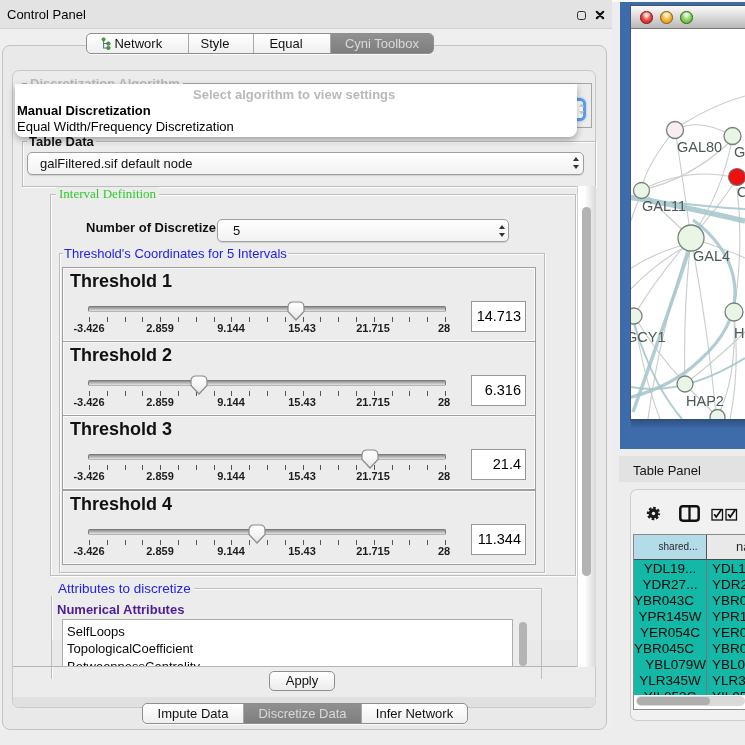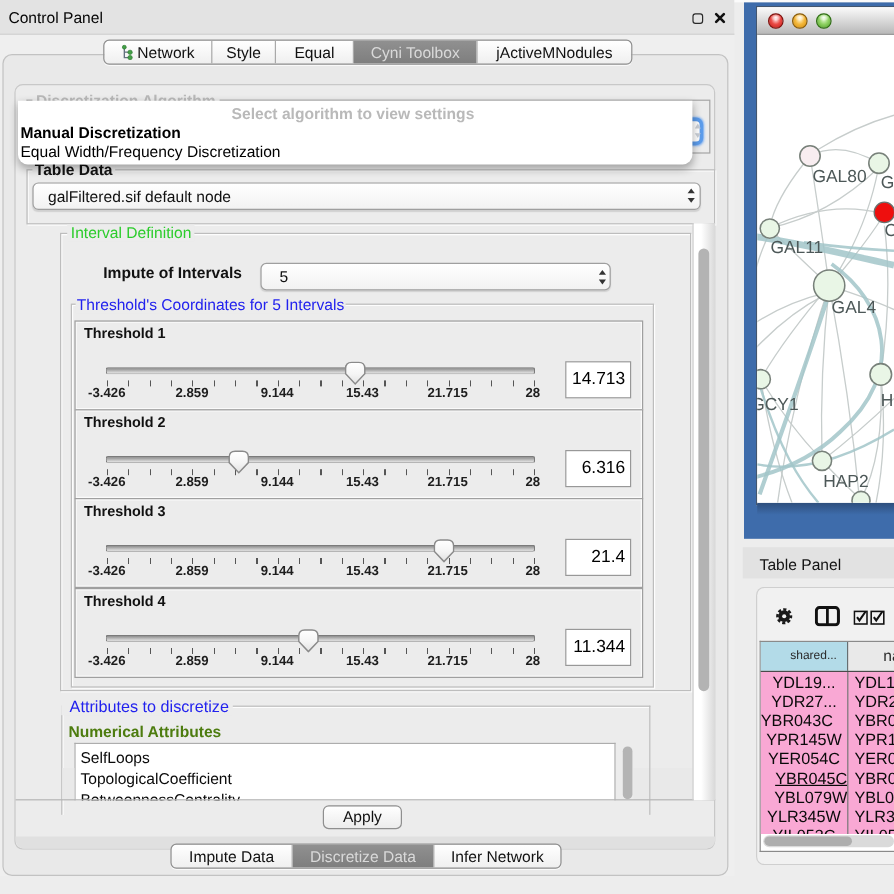--- a/index.html
+++ b/index.html
@@ -1,21 +1,21 @@
 <!DOCTYPE html>
 <html><head><meta charset="utf-8">
 <style>
 html,body{margin:0;padding:0;}
 body{width:745px;height:745px;background:#ededed;font-family:"Liberation Sans",sans-serif;position:relative;overflow:hidden;}
 .a{position:absolute;}
 .grp{position:absolute;border:1px solid #bdbdbd;box-shadow:1px 1px 0 #fdfdfd, inset 1px 1px 0 #fdfdfd;}
-.glab{position:absolute;top:-8px;left:6px;background:#ececec;padding:0 3px;font-size:13px;line-height:14px;}
+.glab{position:absolute;top:-8px;left:6px;background:#ececec;padding:0 3px;font-size:13px;line-height:14px;font-family:Liberation Serif, serif;}
 .cb{position:absolute;background:linear-gradient(#ffffff,#f2f2f2);border:1px solid #9f9f9f;border-radius:5px;box-shadow:0 1px 1px rgba(0,0,0,0.12);font-size:13px;color:#111;}
 .tpanel{position:absolute;left:62px;width:472px;height:73px;background:#ececec;border:1px solid #9f9f9f;box-shadow:inset 1px 1px 0 #fafafa,inset -1px -1px 0 #fafafa;}
-.tlab{position:absolute;left:7px;top:3px;font-size:12px;font-weight:bold;color:#111;}
+.tlab{position:absolute;left:7px;top:3px;font-size:18px;font-weight:bold;color:#111;}
 .track{position:absolute;left:25px;top:38px;width:356px;height:4px;background:linear-gradient(#8e8e8e,#e3e3e3);border:1px solid #7b7b7b;border-bottom-color:#b5b5b5;border-radius:2px;}
 .ticks{position:absolute;left:26px;top:49px;width:357px;height:5px;background:repeating-linear-gradient(to right,#555 0,#555 1px,transparent 1px,transparent 17.8px);}
 .slab{position:absolute;top:54px;font-size:11px;font-weight:bold;color:#1d1d1d;transform:translateX(-50%);white-space:nowrap;}
 .vbox{position:absolute;left:408px;top:33px;width:45px;height:29px;background:#fff;border:1px solid #989898;font-size:14.5px;color:#000;text-align:right;padding:0 4px;line-height:29px;}
 .thumb{position:absolute;top:32px;}
 .seg{position:absolute;height:19px;display:flex;border:1px solid #8f8f8f;border-radius:5px;background:linear-gradient(#ffffff,#efefef);box-shadow:0 1px 0 rgba(255,255,255,.7);overflow:hidden;}
 .seg>div{font-size:13px;color:#111;line-height:19px;text-align:center;border-left:1px solid #a9a9a9;white-space:nowrap;}
 .seg>div:first-child{border-left:none;}
 .seg>div.sel{background:linear-gradient(#909090,#7e7e7e);color:#d9d9d9;}
 .row{white-space:nowrap;font-size:13.5px;color:#0a0a0a;}
@@ -40,21 +40,21 @@
   </svg>
 <div class="grp" style="left:22px;top:141px;width:572px;height:44px;"></div>
 <div class="a" style="left:27px;top:134px;font-size:13px;font-weight:bold;color:#141414;background:#ececec;padding:0 2px;">Table Data</div>
 <div class="cb" style="left:27px;top:152px;width:555px;height:21px;line-height:21px;"><span style="margin-left:12px;">galFiltered.sif default node</span></div>
 <svg class="a" style="left:572px;top:156px;" width="8" height="14" viewBox="0 0 8 14">
     <path d="M4,1 L7,5 L1,5 Z" fill="#333"></path>
     <path d="M4,13 L7,9 L1,9 Z" fill="#333"></path>
   </svg>
 <div class="grp" style="left:50px;top:194px;width:524px;height:380px;"></div>
 <div class="glab" style="left:56px;top:187px;color:#2ccc2c;background:#ececec;">Interval Definition</div>
-<div class="a" style="left:86px;top:220px;font-size:13px;font-weight:bold;color:#111;">Impute of Intervals</div>
+<div class="a" style="left:86px;top:220px;font-size:13px;font-weight:bold;color:#111;">Number of Discretize</div>
 <div class="cb" style="left:217px;top:219px;width:290px;height:21px;line-height:21px;"><span style="margin-left:15px;">5</span></div>
 <svg class="a" style="left:498px;top:224px;" width="8" height="14" viewBox="0 0 8 14">
     <path d="M4,1 L7,5 L1,5 Z" fill="#333"></path>
     <path d="M4,13 L7,9 L1,9 Z" fill="#333"></path>
   </svg>
 <div class="grp" style="left:59px;top:253px;width:484px;height:318px;background:#ececec;"></div>
 <div class="a" style="left:63px;top:246px;font-size:13px;color:#2222ee;background:#ececec;padding:0 1px;">Threshold's Coordinates for 5 Intervals</div>
 <div class="tpanel" style="top:267px;">
     <div class="tlab">Threshold 1</div>
     <div class="track"></div>
@@ -138,43 +138,42 @@
           <stop offset="0.55" stop-color="#f4f4f4"></stop>
           <stop offset="1" stop-color="#e2e2e2"></stop>
         </linearGradient>
       </defs>
       <path d="M1,6 Q1,1 6,1 L12,1 Q17,1 17,6 L17,10.5 L9,19 L1,10.5 Z" fill="url(#tg194)" stroke="#8a8a8a" stroke-width="1.2"></path>
     </svg>
     <div class="vbox">11.344</div>
   </div>
 <div class="a" style="left:51px;top:588px;width:489px;height:90px;border:1px solid #bdbdbd;border-bottom:none;box-shadow:inset 1px 1px 0 #fdfdfd;"></div>
 <div class="a" style="left:51px;top:581px;font-size:13.5px;color:#2222ee;background:#ececec;padding:0 3px 0 7px;">Attributes to discretize</div>
-<div class="a" style="left:57px;top:602px;font-size:13px;font-weight:bold;color:#4d7c0f;">Numerical Attributes</div>
+<div class="a" style="left:57px;top:602px;font-size:13px;font-weight:bold;color:#4c1d95;">Numerical Attributes</div>
 <div class="a" style="left:62px;top:619px;width:449px;height:47px;background:#fff;border:1px solid #adadad;border-bottom:none;overflow:hidden;">
 <div style="margin:3px 0 0 4px;font-size:13px;color:#0a0a0a;line-height:17.4px;">SelfLoops<br>TopologicalCoefficient<br>BetweennessCentrality</div>
 </div>
 <div class="a" style="left:519px;top:622px;width:8px;height:44px;background:#b4b4b4;border-radius:4px;"></div>
 <div class="a" style="left:52px;top:640px;width:10px;height:26px;background:#e9e9e9;"></div>
 <div class="a" style="left:528px;top:640px;width:49px;height:26px;background:#e9e9e9;"></div>
 <div class="a" style="left:541px;top:640px;width:1px;height:26px;background:#bdbdbd;"></div>
 <div class="a" style="left:13px;top:666px;width:583px;height:1px;background:#b5b5b5;"></div>
 <div class="a" style="left:577px;top:186px;width:18px;height:481px;background:linear-gradient(to right,#ffffff 35%,#d8d8d8);border-left:1px solid #cfcfcf;"></div>
 <div class="a" style="left:582px;top:207px;width:9px;height:369px;background:#b3b3b3;border-radius:4.5px;"></div>
 <div class="a" style="left:269px;top:671px;width:64px;height:18px;background:linear-gradient(#ffffff,#ececec);border:1px solid #8f8f8f;border-radius:5px;font-size:13px;color:#111;text-align:center;line-height:18px;">Apply</div>
-<div class="seg" style="left:86px;top:33px;">
+<div class="seg" style="left:86px;top:33px;gap:12px;">
 <div style="width:89px;"><svg width="10" height="13" viewBox="0 0 10 13" style="vertical-align:-2px;">
         <path d="M2.6,2.5 L2.6,11.5 M2.6,6.3 L7.3,6.6 M2.6,10.8 L7.3,11" stroke="#62707e" stroke-width="1.1" fill="none"></path>
         <circle cx="2.6" cy="2.3" r="1.6" fill="#43a047" stroke="#2f7d33" stroke-width="0.6"></circle>
         <circle cx="7.4" cy="6.6" r="1.8" fill="#43a047" stroke="#2f7d33" stroke-width="0.6"></circle>
         <circle cx="7.4" cy="11" r="1.8" fill="#43a047" stroke="#2f7d33" stroke-width="0.6"></circle>
       </svg> Network</div>
 <div style="width:52px;">Style</div>
 <div style="width:64px;">Equal</div>
 <div class="sel" style="width:102px;text-align:center;">Cyni Toolbox</div>
-<div style="width:128px;">jActiveMNodules</div>
 </div>
 <div class="seg" style="left:142px;top:703px;">
 <div style="width:100px;">Impute Data</div>
 <div class="sel" style="width:117px;">Discretize Data</div>
 <div style="width:105px;">Infer Network</div>
 </div>
 <div class="a" style="left:15px;top:84px;width:562px;height:53px;background:#fff;border-radius:0 0 8px 8px;box-shadow:0 3px 7px rgba(0,0,0,0.32);"></div>
 <div class="a" style="left:193px;top:87px;font-size:13px;font-weight:bold;color:#b9b9b9;">Select algorithm to view settings</div>
 <div class="a" style="left:17px;top:103px;font-size:13px;font-weight:bold;color:#000;">Manual Discretization</div>
 <div class="a" style="left:17px;top:119px;font-size:13px;color:#000;">Equal Width/Frequency Discretization</div>
@@ -261,32 +260,32 @@
     <path d="M3.2,6.2 L5.2,9 L10.2,1.8" fill="none" stroke="#111" stroke-width="1.7"></path>
   </svg>
 <svg class="a" style="left:725px;top:507.5px;" width="13" height="13" viewBox="0 0 13 13">
     <rect x="1" y="1.5" width="10.5" height="10.5" fill="none" stroke="#111" stroke-width="1.3"></rect>
     <path d="M3.2,6.2 L5.2,9 L10.2,1.8" fill="none" stroke="#111" stroke-width="1.7"></path>
   </svg>
 <div class="a" style="left:633px;top:534px;width:112px;height:174px;background:#fff;border:1px solid #8a8a8a;border-right:none;overflow:hidden;"></div>
 <div class="a" style="left:634px;top:535px;width:72px;height:24px;background:#b3dbe8;border-right:1px solid #555;font-size:10px;color:#2a2a2a;text-align:center;line-height:24px;"><span style="margin-left:16px;">shared...</span></div>
 <div class="a" style="left:707px;top:535px;width:38px;height:24px;background:#e9e9e9;font-size:13px;color:#2a2a2a;line-height:24px;"><span style="margin-left:29px;">na</span></div>
 <div class="a" style="left:634px;top:559px;width:111px;height:1px;background:#4a4a4a;"></div>
-<div class="a" style="left:634px;top:560px;width:111px;height:135px;overflow:hidden;background:#f9a8d4;">
+<div class="a" style="left:634px;top:560px;width:111px;height:135px;overflow:hidden;background:#14b8a6;">
     <div class="row" style="position:absolute;top:1px;left:0;width:72px;text-align:center;">YDL19...</div>
     <div class="row" style="position:absolute;top:1px;left:78px;">YDL19</div>
     <div class="row" style="position:absolute;top:17px;left:0;width:72px;text-align:center;">YDR27...</div>
     <div class="row" style="position:absolute;top:17px;left:78px;">YDR27</div>
     <div class="row" style="position:absolute;top:33px;left:0;width:72px;text-align:left;">YBR043C</div>
     <div class="row" style="position:absolute;top:33px;left:78px;">YBR04</div>
     <div class="row" style="position:absolute;top:49px;left:0;width:72px;text-align:center;">YPR145W</div>
     <div class="row" style="position:absolute;top:49px;left:78px;">YPR14</div>
     <div class="row" style="position:absolute;top:65px;left:0;width:72px;text-align:center;">YER054C</div>
     <div class="row" style="position:absolute;top:65px;left:78px;">YER05</div>
-    <div class="row" style="position:absolute;top:81px;left:0;width:72px;text-align:right;text-decoration:underline;">YBR045C</div>
+    <div class="row" style="position:absolute;top:81px;left:0;width:72px;text-align:left;">YBR045C</div>
     <div class="row" style="position:absolute;top:81px;left:78px;">YBR04</div>
     <div class="row" style="position:absolute;top:97px;left:0;width:72px;text-align:right;">YBL079W</div>
     <div class="row" style="position:absolute;top:97px;left:78px;">YBL07</div>
     <div class="row" style="position:absolute;top:113px;left:0;width:72px;text-align:center;">YLR345W</div>
     <div class="row" style="position:absolute;top:113px;left:78px;">YLR34</div>
     <div class="row" style="position:absolute;top:129px;left:0;width:72px;text-align:center;">YIL053C</div>
     <div class="row" style="position:absolute;top:129px;left:78px;">YIL05</div>
     <div style="position:absolute;left:72px;top:0;width:1px;height:135px;background:#777;"></div>
   </div>
 <div class="a" style="left:636px;top:696px;width:109px;height:10px;background:#dadada;border-radius:5px;"></div>

